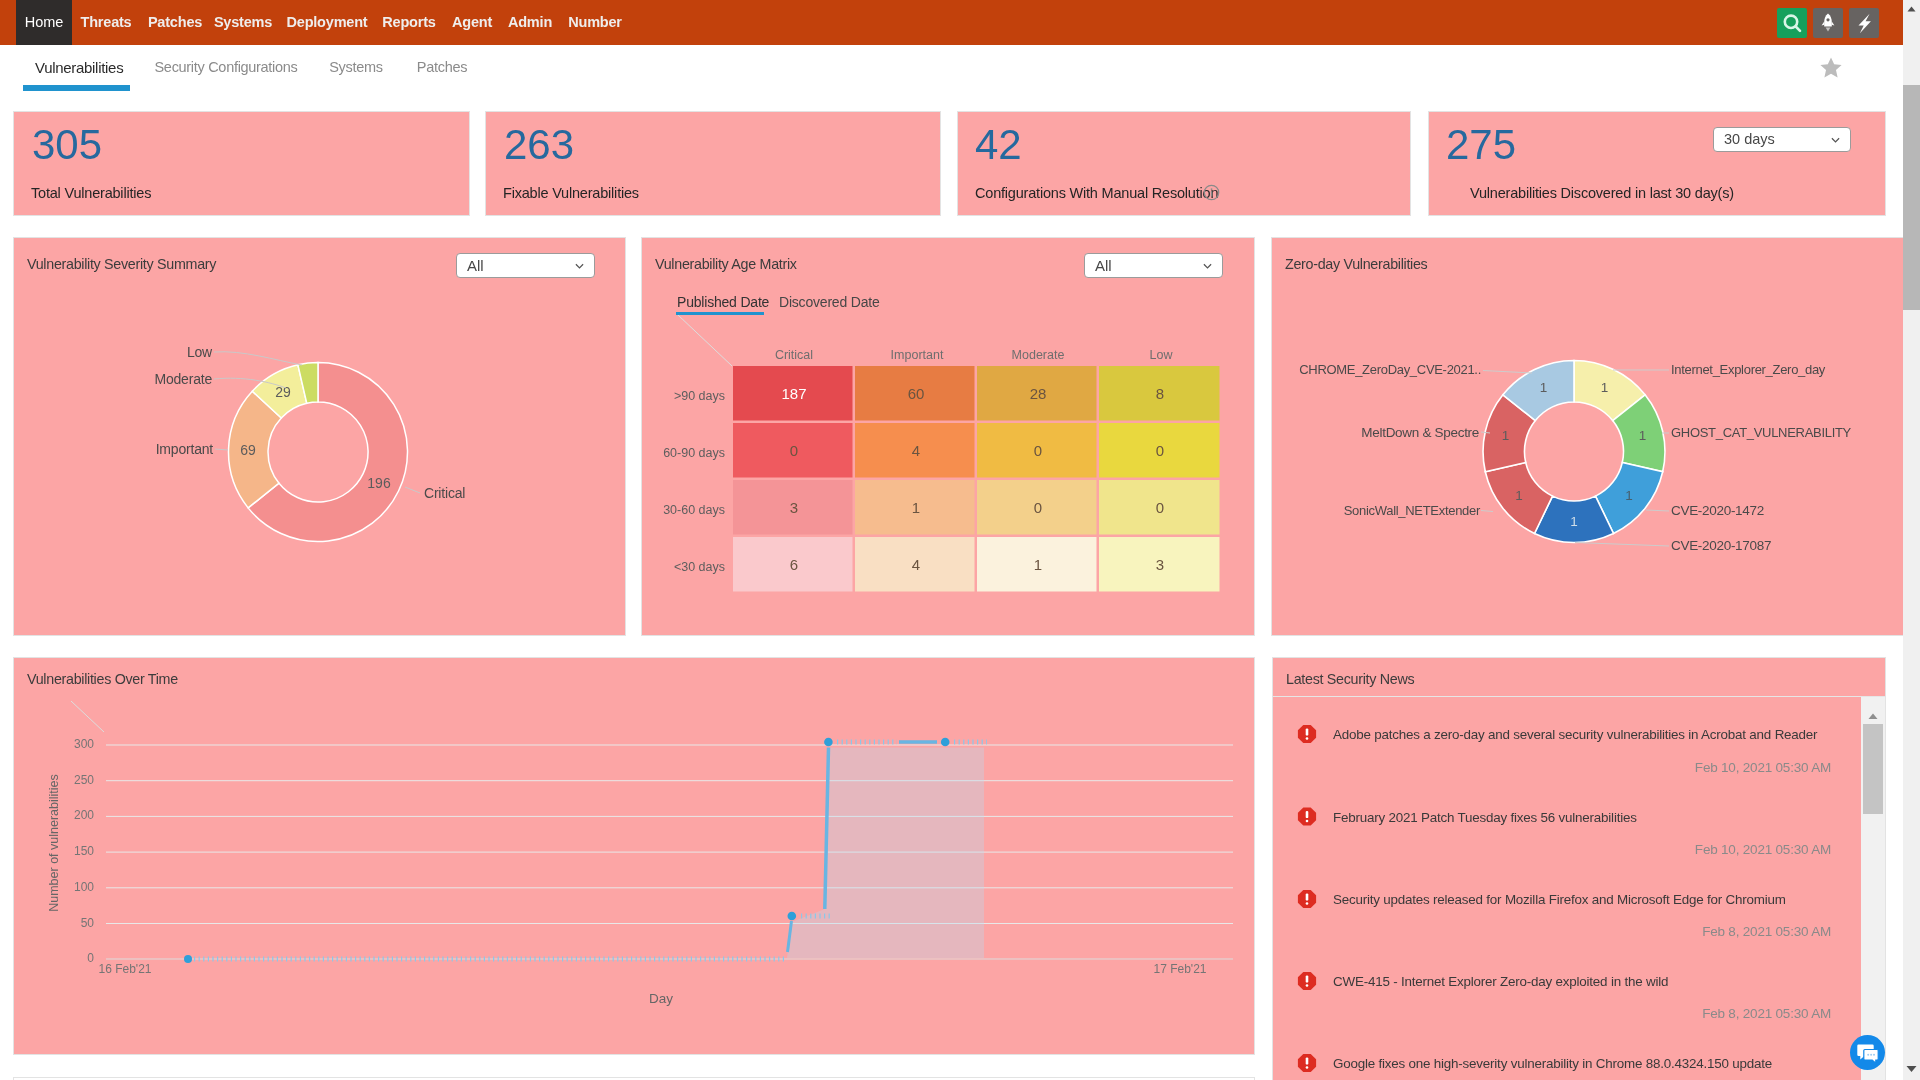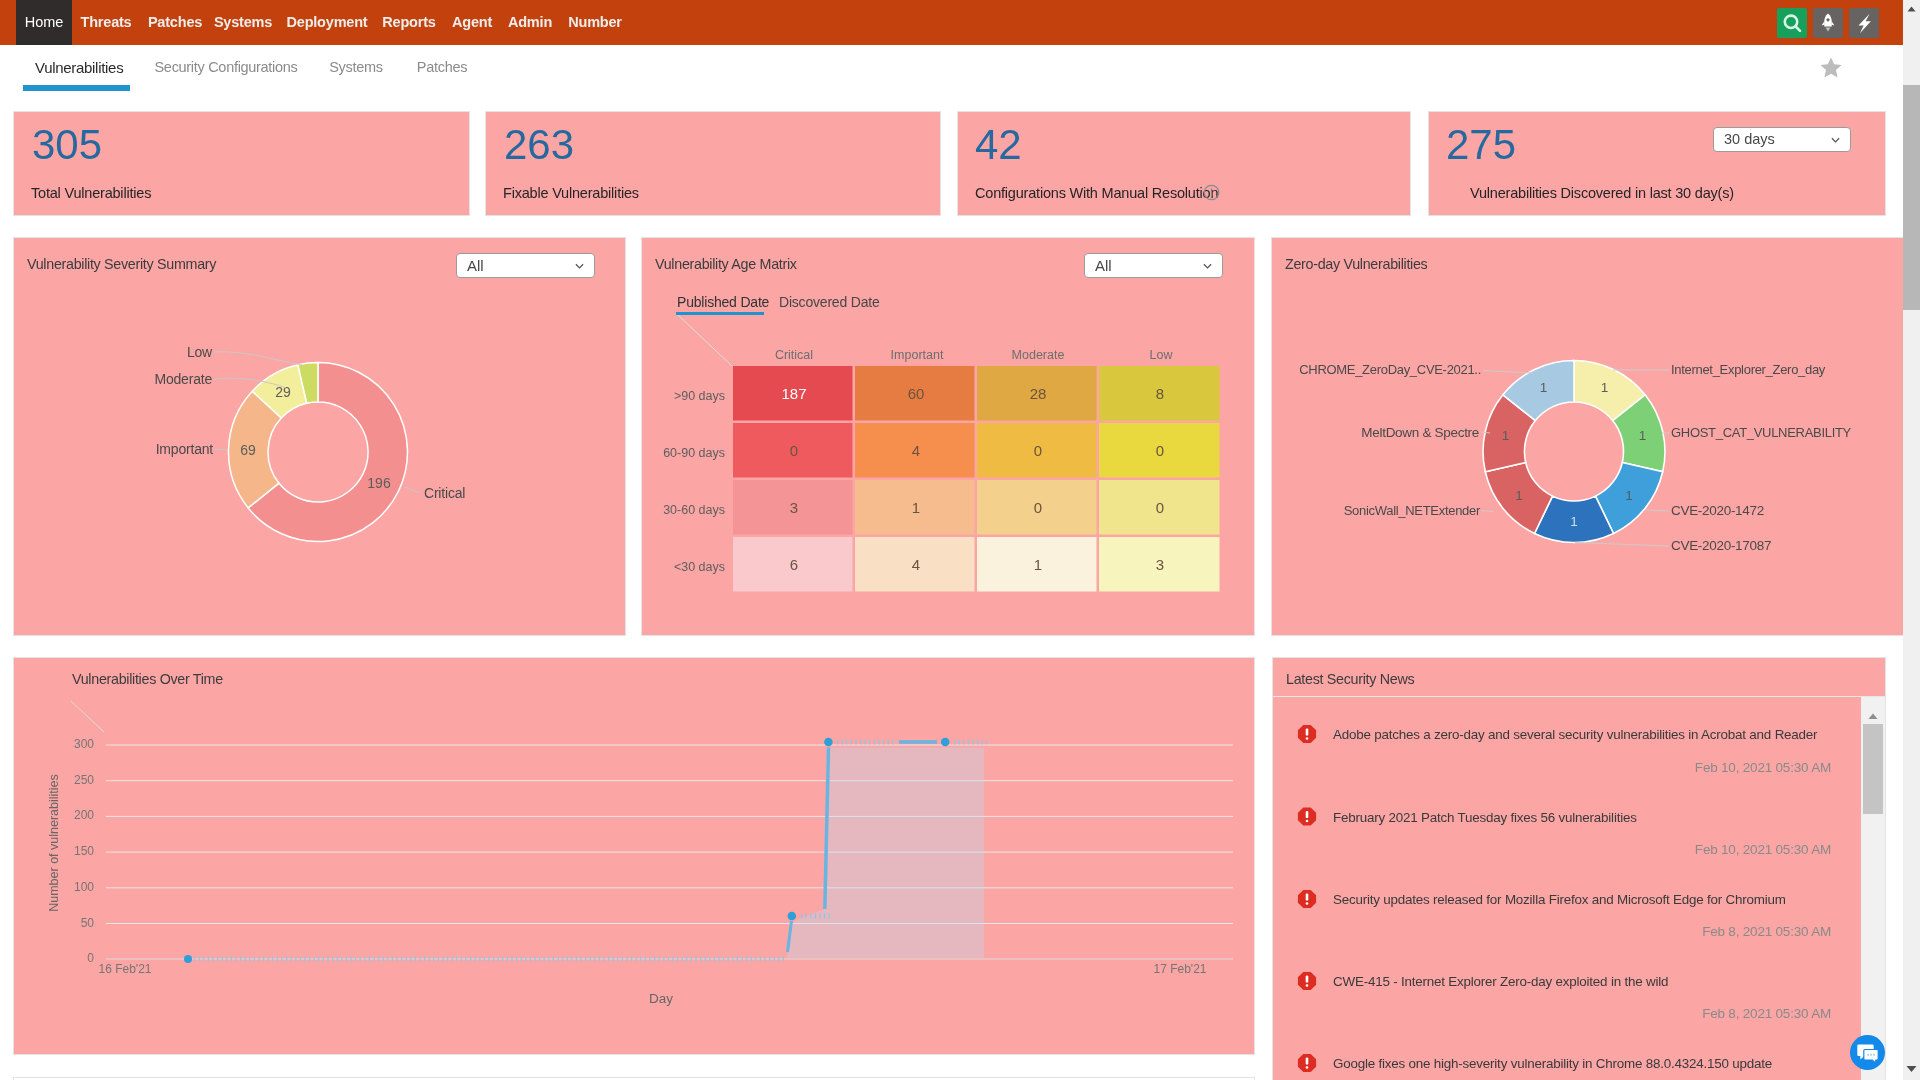--- a/index.html
+++ b/index.html
@@ -203,21 +203,21 @@
     <text x="399" y="136" font-size="13" fill="#4a4a4a" letter-spacing="-0.3">Internet_Explorer_Zero_day</text>
     <text x="207" y="199" font-size="13.5" fill="#4a4a4a" text-anchor="end" letter-spacing="-0.3">MeltDown &amp; Spectre</text>
     <text x="399" y="199" font-size="13" fill="#4a4a4a" letter-spacing="-0.3">GHOST_CAT_VULNERABILITY</text>
     <text x="208" y="277" font-size="13" fill="#4a4a4a" text-anchor="end" letter-spacing="-0.3">SonicWall_NETExtender</text>
     <text x="399" y="277" font-size="13.5" fill="#4a4a4a" letter-spacing="-0.3">CVE-2020-1472</text>
     <text x="399" y="312" font-size="13.5" fill="#4a4a4a" letter-spacing="-0.3">CVE-2020-17087</text>
   </svg>
 </div>
 
 <div class="panel" style="left:13px;top:657px;width:1242px;height:398px;">
-  <div class="ptitle" style="top:13px;margin-left:45px;">Vulnerabilities Over Time</div>
+  <div class="ptitle" style="top:13px;">Vulnerabilities Over Time</div>
   <svg class="abs" style="left:0;top:0;" width="1240" height="396" viewBox="0 0 1240 396">
     <line x1="57" y1="43" x2="90" y2="74" stroke="#ddd" stroke-width="1"></line>
     <g stroke="#e8e8e8" stroke-width="1">
       <line x1="92" y1="87" x2="1219" y2="87"></line>
       <line x1="92" y1="122.7" x2="1219" y2="122.7"></line>
       <line x1="92" y1="158.4" x2="1219" y2="158.4"></line>
       <line x1="92" y1="194.1" x2="1219" y2="194.1"></line>
       <line x1="92" y1="229.8" x2="1219" y2="229.8"></line>
       <line x1="92" y1="265.5" x2="1219" y2="265.5"></line>
     </g>

